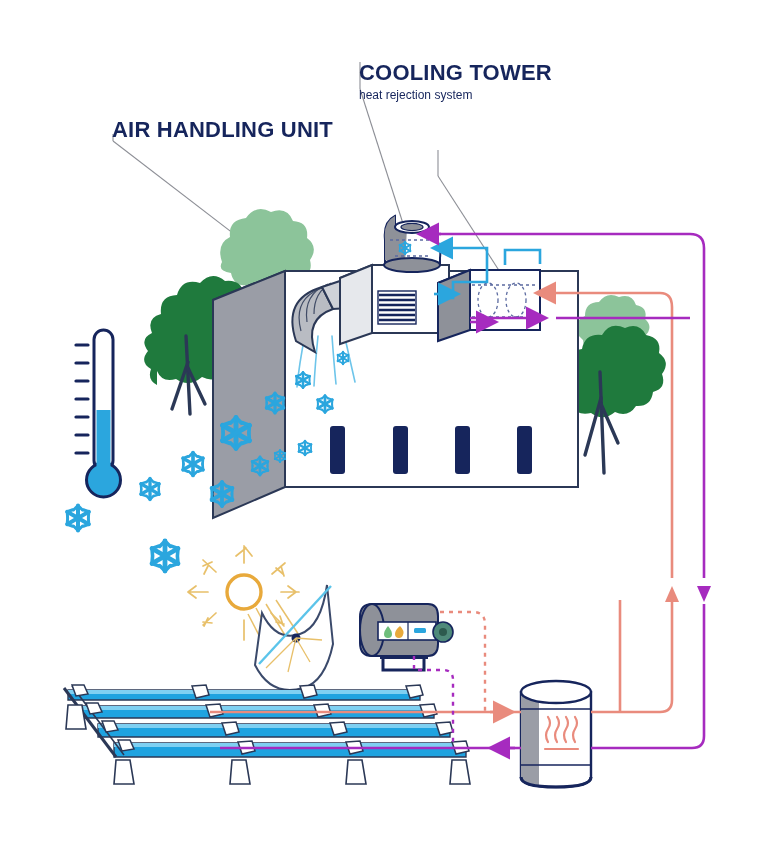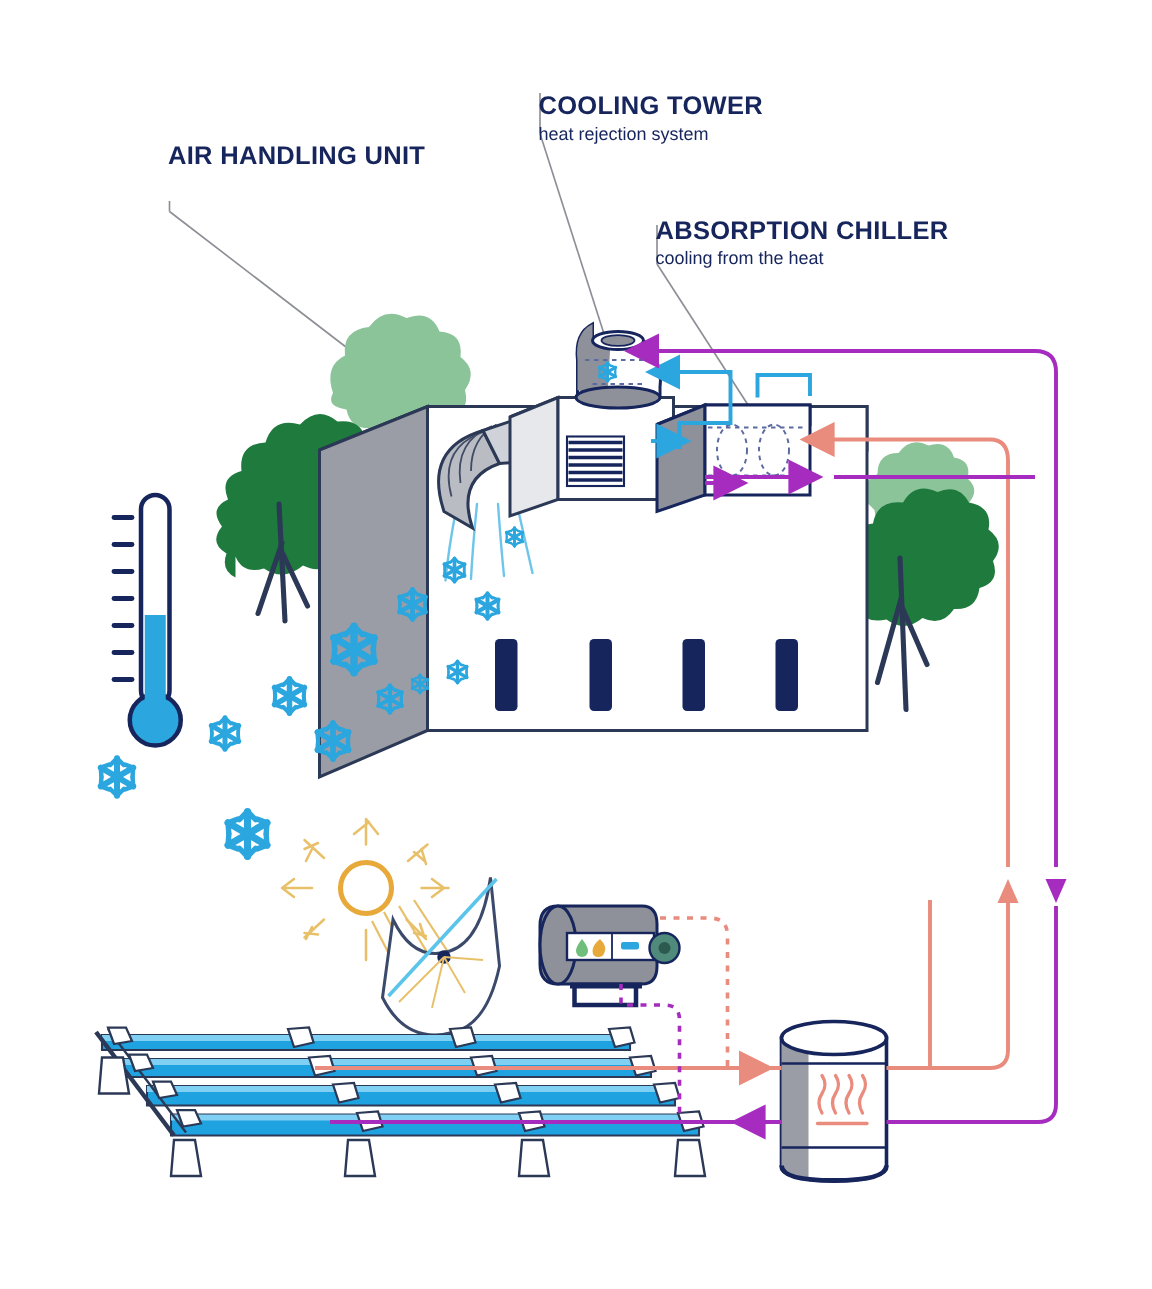--- a/index.html
+++ b/index.html
@@ -9,34 +9,34 @@
     font-family:"Liberation Sans", sans-serif;
     position:relative;overflow:hidden;
     -webkit-font-smoothing:antialiased;
   }
   #stage{position:absolute;left:0;top:0;width:768px;height:859px;}
   svg#scene{position:absolute;left:0;top:0;width:768px;height:859px;display:block;}
 
   .callout{position:absolute;}
   .callout .title{
     font-weight:bold;
-    font-size:17px;
+    font-size:22px;
     letter-spacing:0.2px;
     color:#16255C;
     line-height:1.12;
     white-space:nowrap;
   }
   .callout .sub{
     font-size:12px;
     color:#16255C;
     line-height:1.2;
     margin-top:2px;
     white-space:nowrap;
   }
-  #cl-ahu{left:112px;top:94px;}
+  #cl-ahu{left:112px;top:118px;}
   #cl-tower{left:359px;top:61px;}
   #cl-chiller{left:437px;top:144px;}
 </style>
 </head>
 <body>
 
 <div id="stage">
 
   <svg id="scene" viewBox="0 0 768 859">
     <defs>
@@ -414,18 +414,14 @@
 
   <div class="callout" id="cl-ahu">
     <div class="title">AIR HANDLING UNIT</div>
   </div>
 
   <div class="callout" id="cl-tower">
     <div class="title">COOLING TOWER</div>
     <div class="sub">heat rejection system</div>
   </div>
 
-  <div class="callout" id="cl-chiller">
-    <div class="title">ABSORPTION CHILLER</div>
-    <div class="sub">cooling from the heat</div>
-  </div>
 
 </div>
 
 </body></html>

